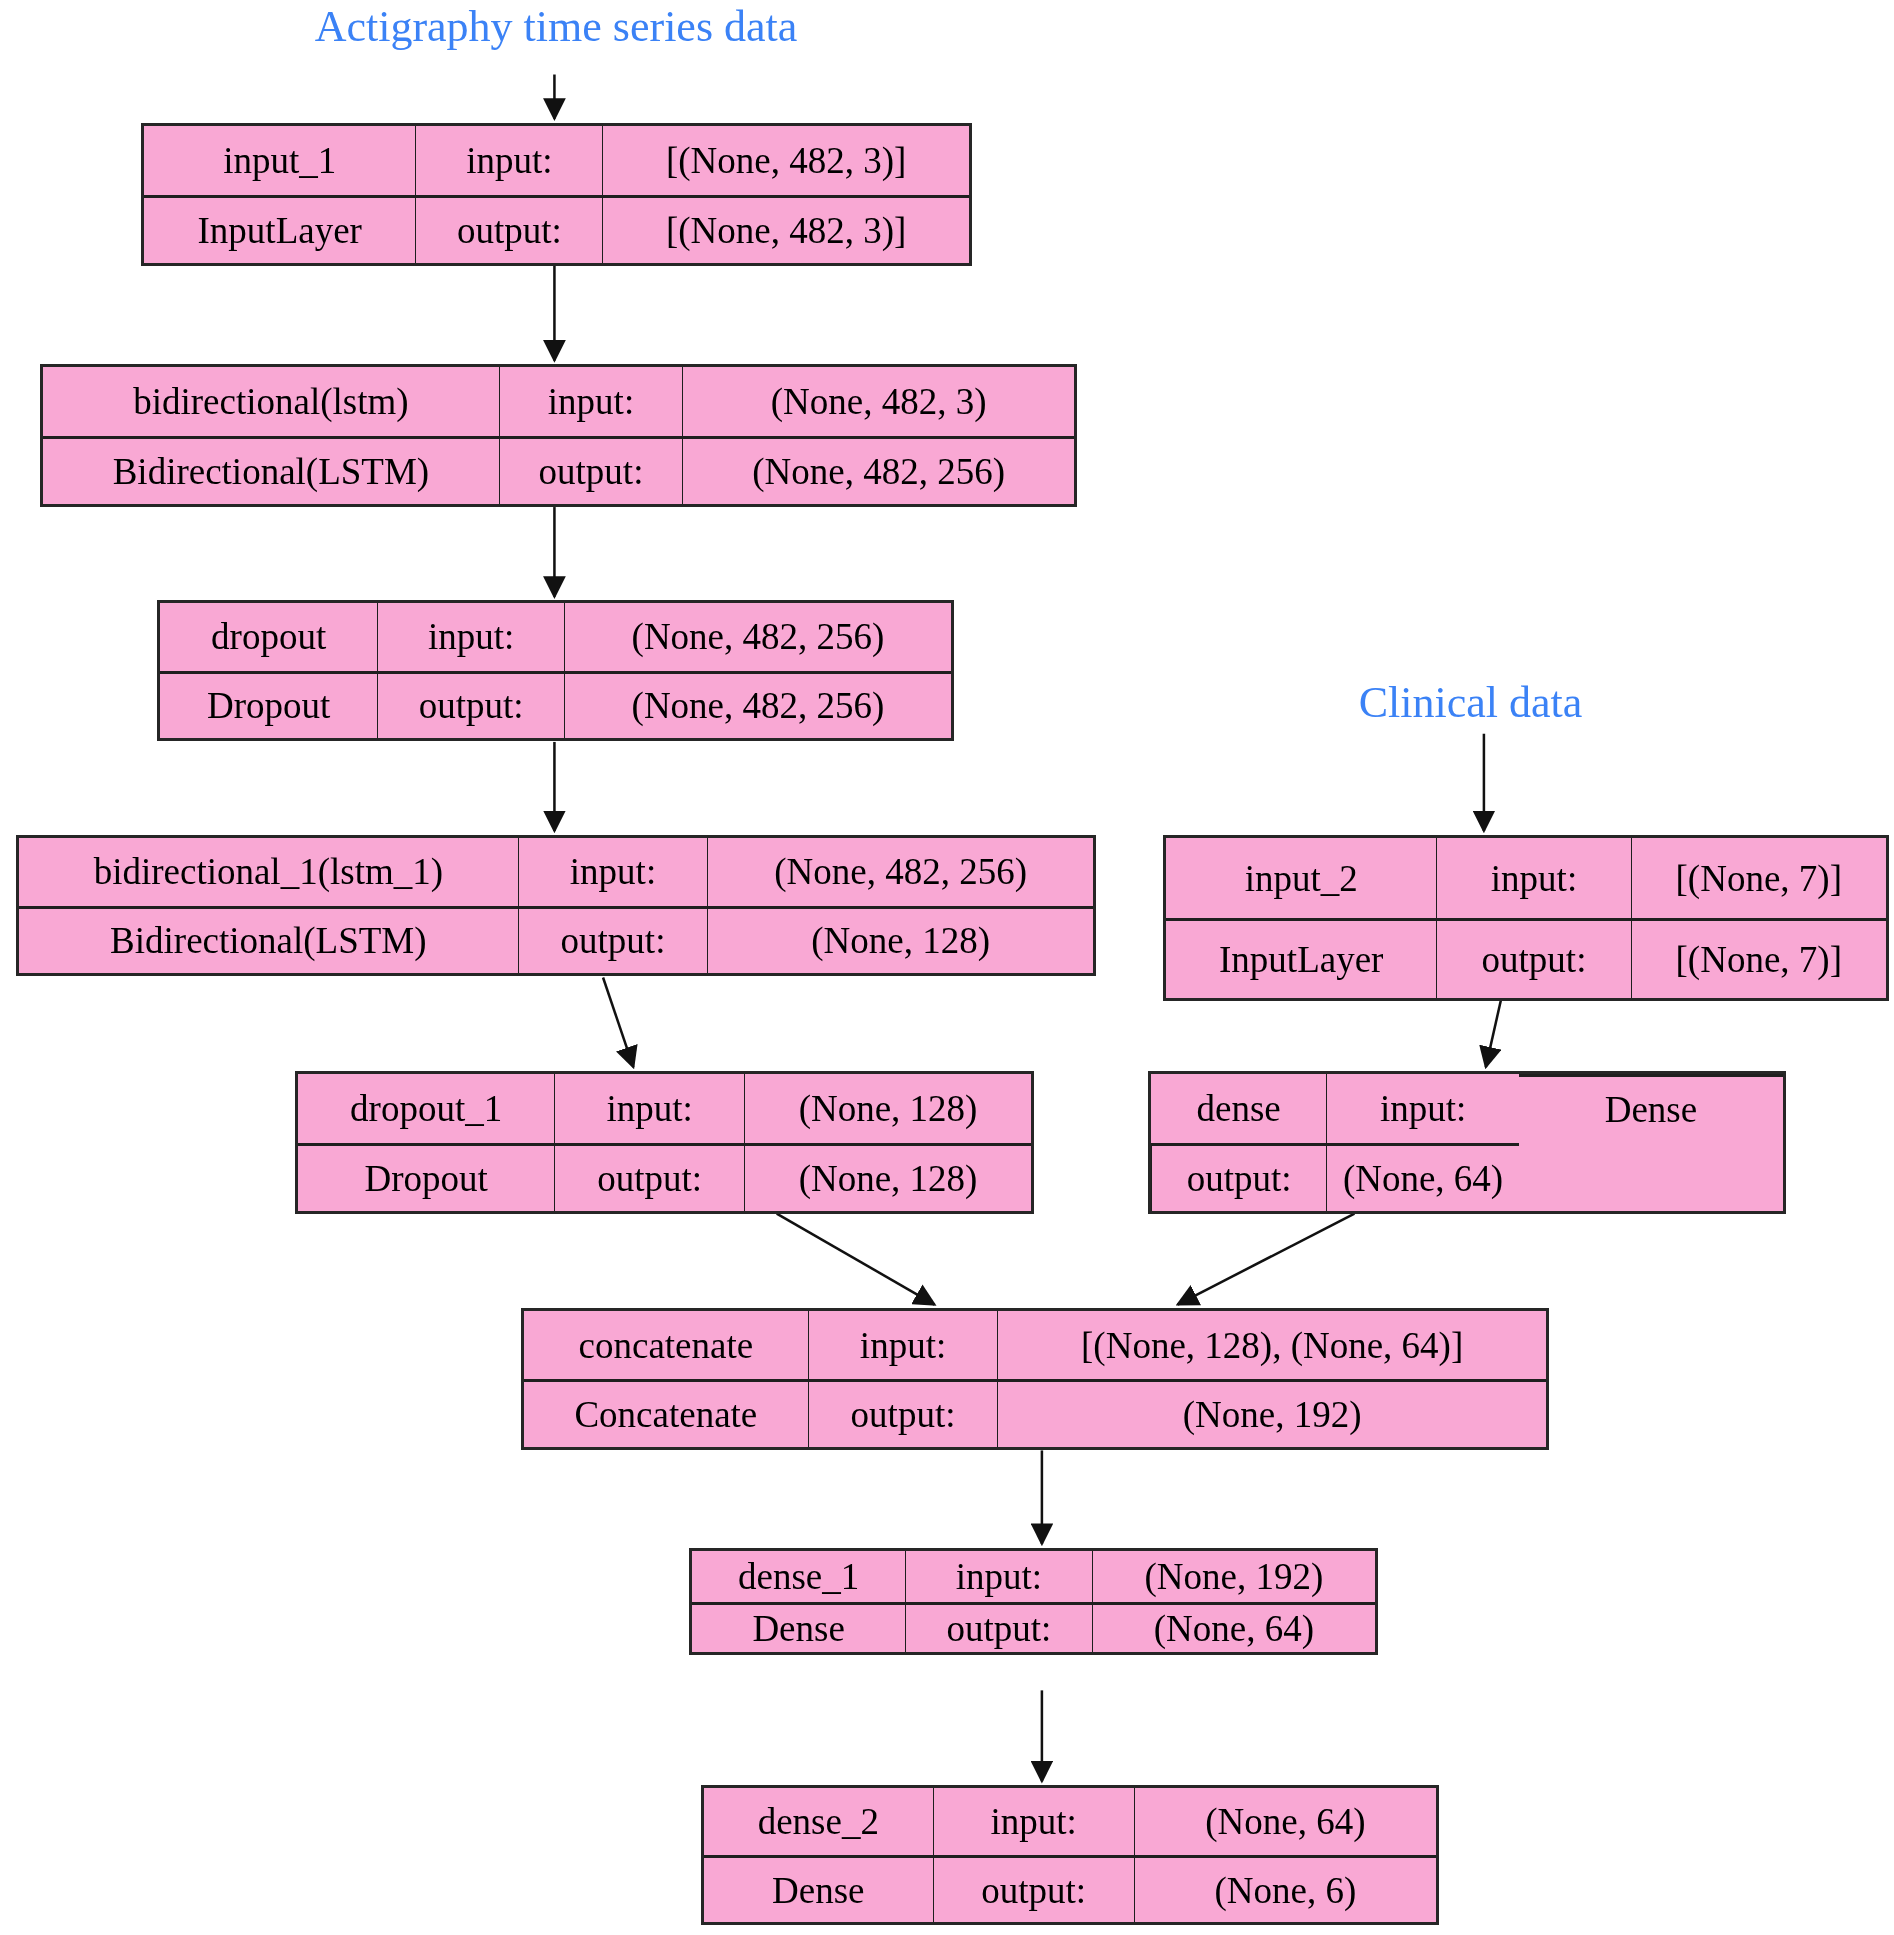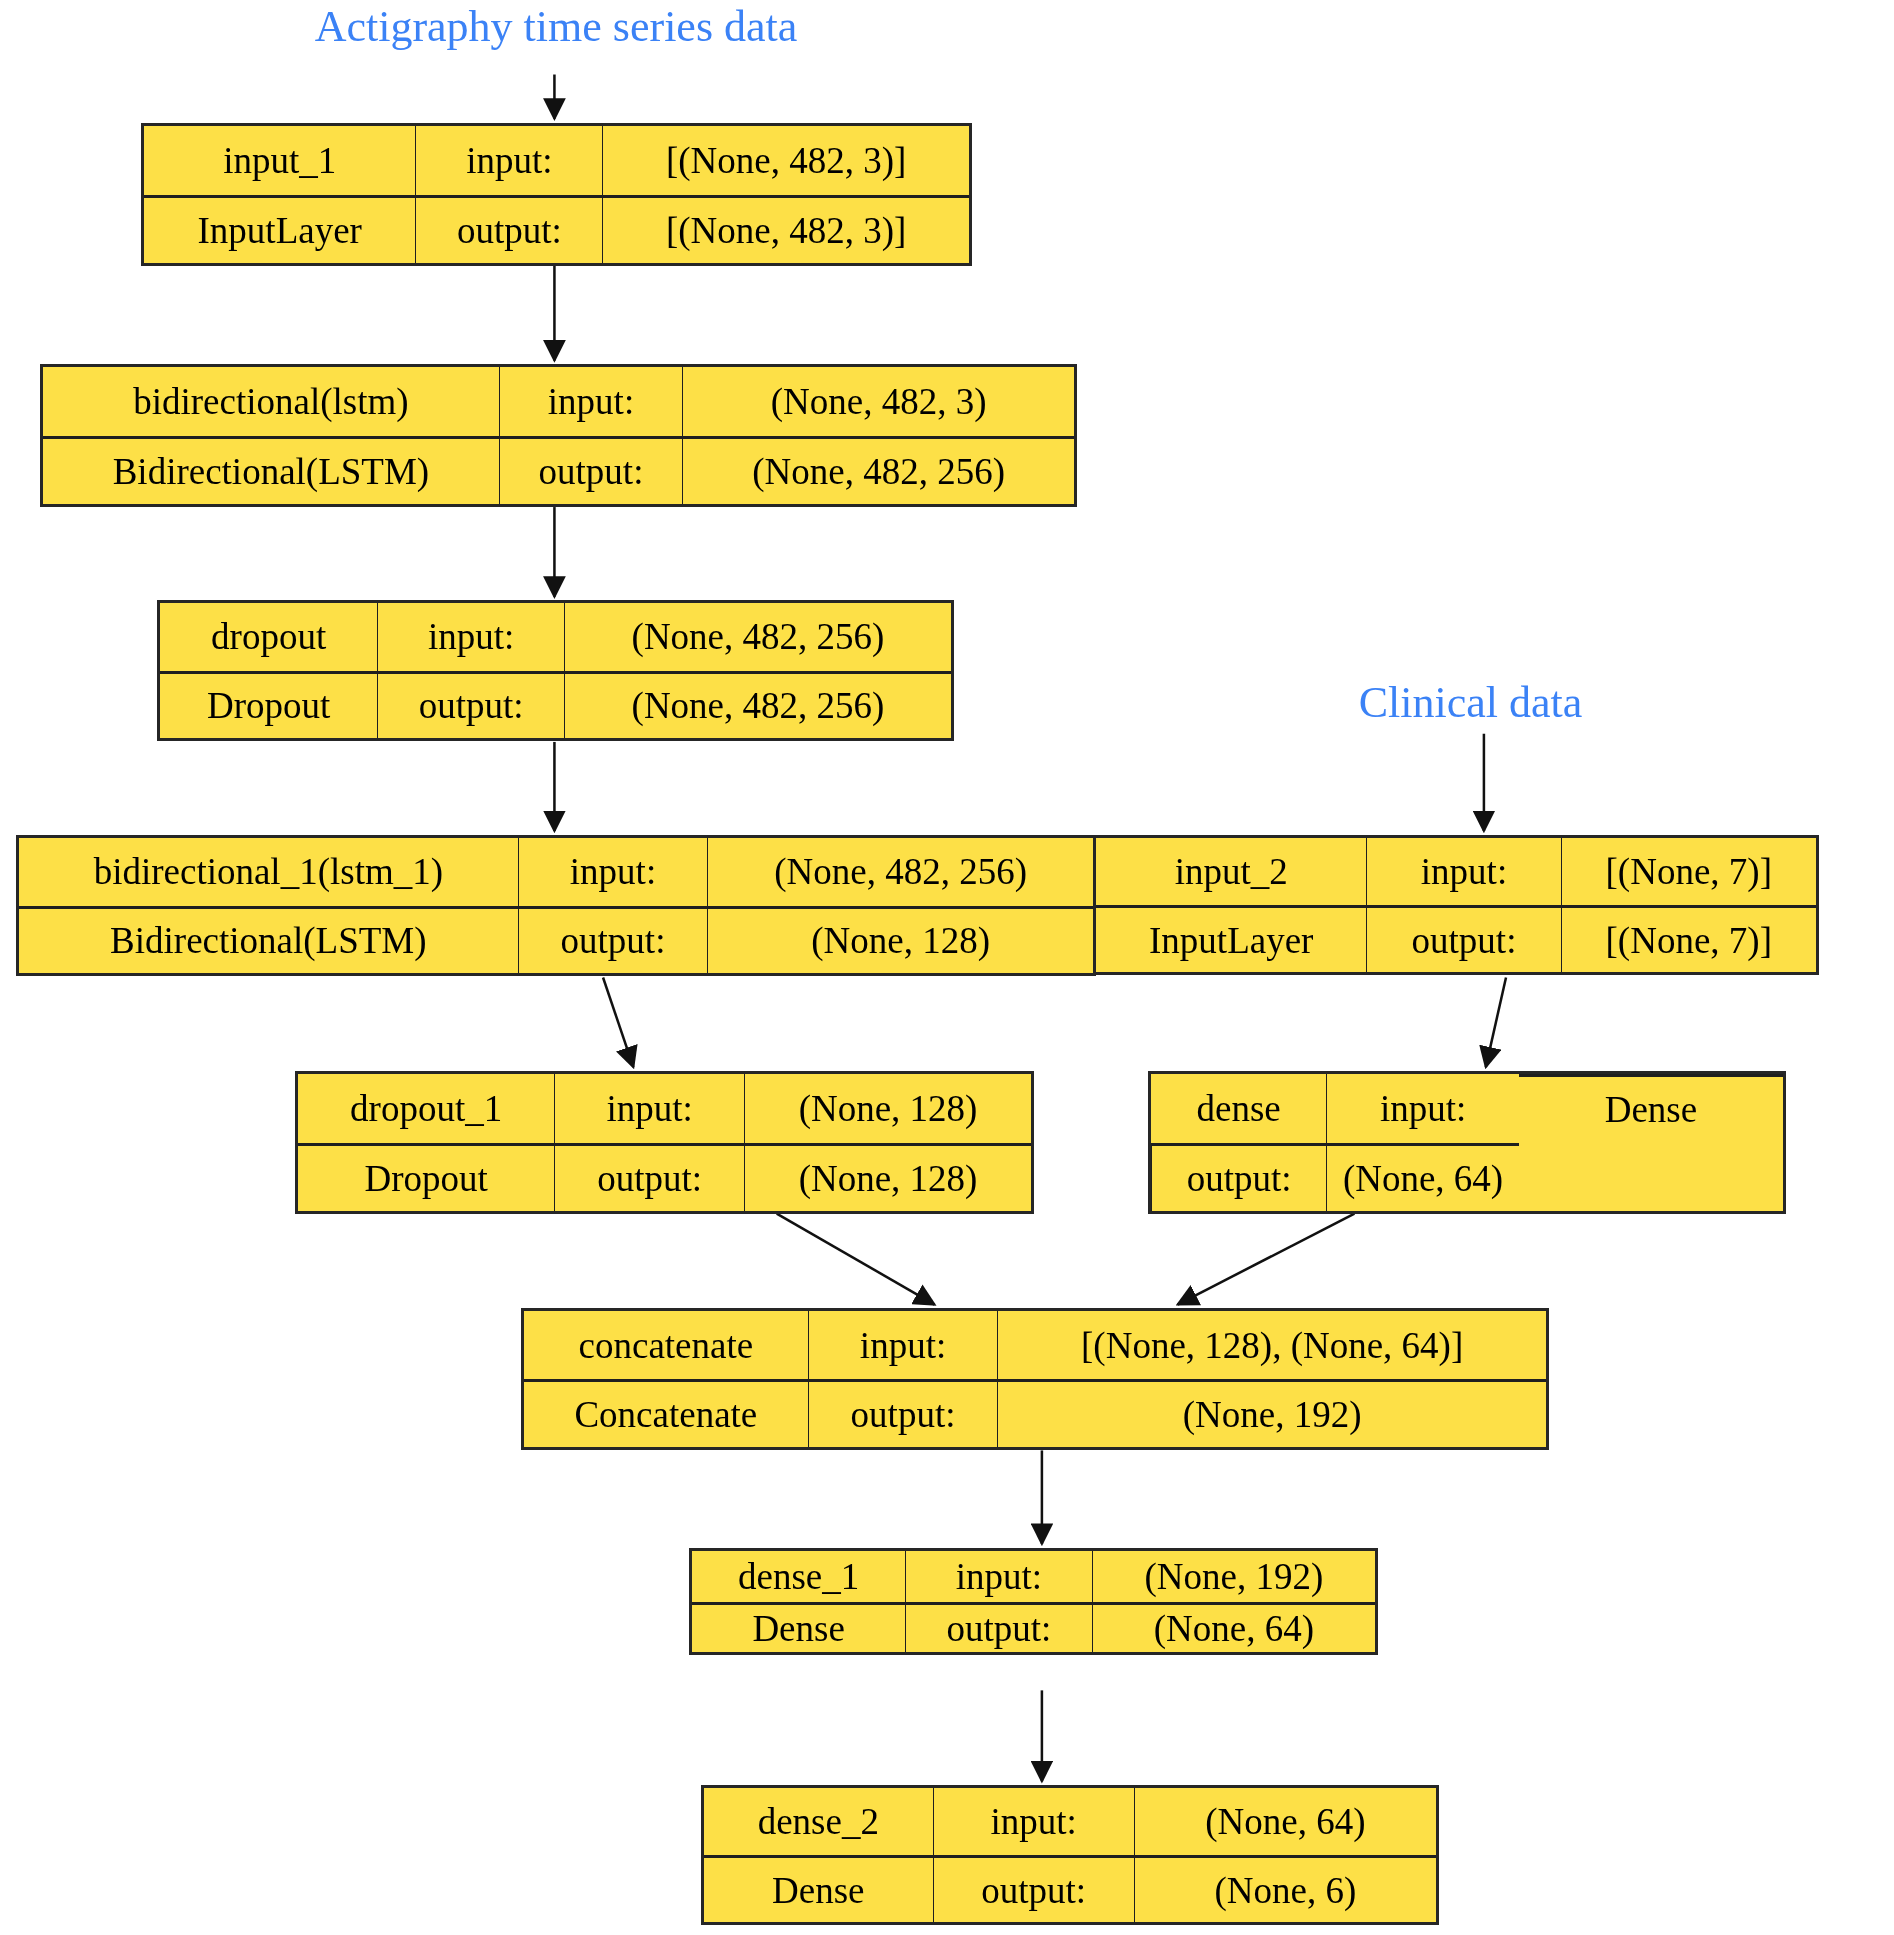--- a/index.html
+++ b/index.html
@@ -17,40 +17,40 @@
     text-align:center;
     white-space:nowrap;
     color:#3b82f6;
   }
   .label-actigraphy{left:253px;top:1.3px;width:606px;}
   .label-clinical{left:1335px;top:677px;width:271px;}
   .node{
     position:absolute;
     display:grid;
     grid-template-rows:1fr 1fr;
-    background:#fde047;
+    background:#f9a8d4;
     border:3.2px solid #262626;
     box-sizing:border-box;
   }
   .cell{
     display:flex;align-items:center;justify-content:center;
     font-size:37px;
     white-space:nowrap;
     padding:0 10px;
     box-sizing:border-box;
     overflow:hidden;
   }
   .cv{border-left:1.9px solid #1f1f1f;}
   .ch{border-top:3.2px solid #1f1f1f;}
   
   .n0{left:141px;top:123px;width:831px;height:143px;grid-template-columns:433fr 298fr 585fr;}
   .n1{left:40px;top:364px;width:1037px;height:143px;grid-template-columns:726fr 292fr 624fr;}
   .n2{left:157px;top:600px;width:797px;height:141px;grid-template-columns:347fr 298fr 618fr;}
   .n3{left:16px;top:835px;width:1080px;height:141px;grid-template-columns:794fr 302fr 614fr;}
-  .n4{left:1093px;top:835px;width:726px;height:140px;grid-template-columns:432fr 310fr 408fr;}
+  .n4{left:1163px;top:835px;width:726px;height:166px;grid-template-columns:432fr 310fr 408fr;}
   .n5{left:295px;top:1071px;width:739px;height:143px;grid-template-columns:409fr 303fr 458fr;}
   .n6{left:1148px;top:1071px;width:638px;height:143px;grid-template-columns:280fr 308fr 422fr;}
   .n7{left:521px;top:1308px;width:1028px;height:142px;grid-template-columns:452fr 302fr 874fr;}
   .n8{left:689px;top:1548px;width:689px;height:107px;grid-template-columns:341fr 298fr 453fr;}
   .n9{left:701px;top:1785px;width:738px;height:140px;grid-template-columns:332fr 292fr 439fr;}
   .arrows{position:absolute;left:0;top:0;width:1895px;height:1936px;pointer-events:none;}
 </style>
 </head>
 <body>
 

